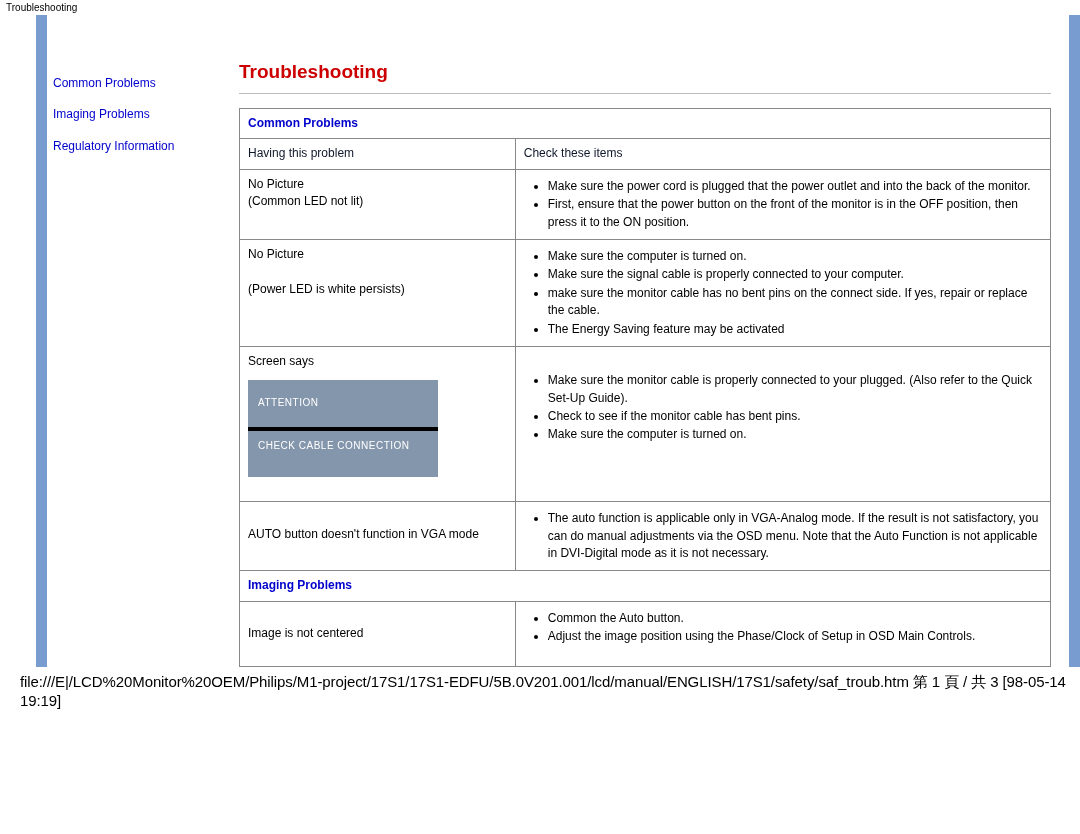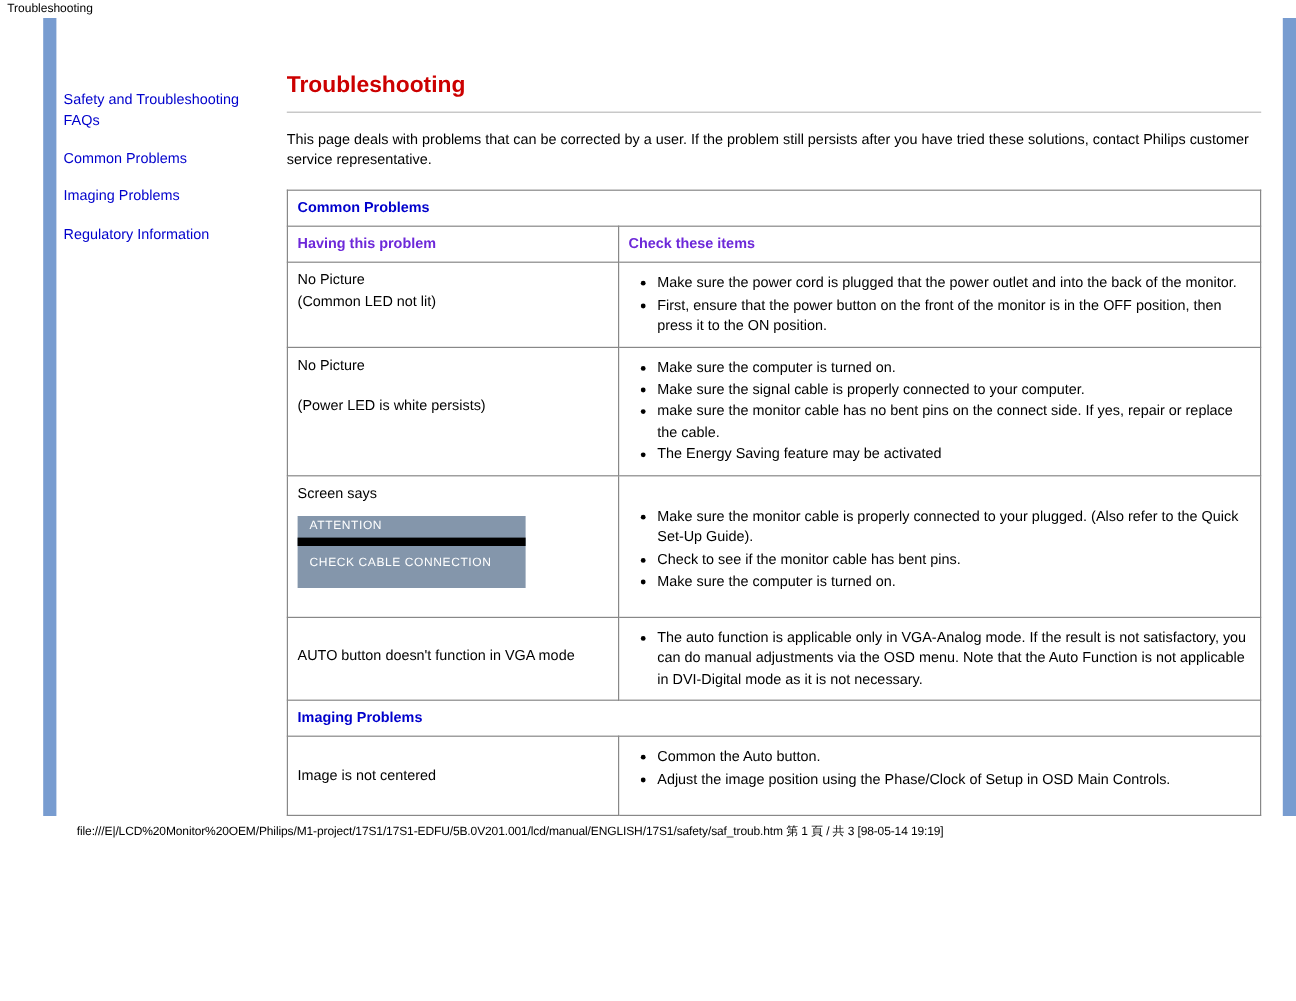--- a/index.html
+++ b/index.html
@@ -10,61 +10,56 @@
   .sidebar { width: 172px; padding: 60px 8px 0 6px; flex-shrink: 0; }
   .sidebar a { color: #0000cc; text-decoration: none; display: block; line-height: 1.45; }
   .sidebar .group { margin-bottom: 14px; }
   .content { flex: 1; padding: 46px 10px 0 20px; }
   h1 { color: #cc0000; font-size: 19px; font-weight: bold; margin-bottom: 10px; }
   hr.topline { border: none; border-top: 1px solid #bbb; margin-bottom: 14px; }
   .intro { margin-bottom: 16px; line-height: 1.4; }
   table.trouble { border-collapse: collapse; width: 100%; }
   table.trouble td { border: 1px solid #888; padding: 6px 8px; vertical-align: top; font-size: 12px; line-height: 1.45; }
   .section-title { color: #0000cc; font-weight: bold; }
-  .col-header { color: #6d28d9; font-weight: bold; }
+  .col-header { color: #0f172a; }
   ul.checks { list-style: disc; padding-left: 24px; margin: 2px 0; }
   ul.checks li { margin-bottom: 1px; }
   .attention-box { background: #8496ab; color: #fff; width: 190px; margin-top: 10px; font-size: 10px; }
-  .attention-box .att-title { padding: 2px 10px; border-bottom: 7px solid #000000; letter-spacing: 0.5px; }
-  .attention-box .att-body { padding: 8px 10px 12px; letter-spacing: 0.5px; }
-  .footer-path { font-size: 10px; color: #000; padding: 6px 0 0 20px; letter-spacing: -0.1px; margin-left: 44px; }
+  .attention-box .att-title { padding: 16px 10px; border-bottom: 4px solid #000000; letter-spacing: 0.5px; }
+  .attention-box .att-body { padding: 8px 10px 24px; letter-spacing: 0.5px; }
+  .footer-path { font-size: 15px; color: #000; padding: 6px 0 0 20px; letter-spacing: -0.1px; }
   .right-strip { width: 11px; background: #789cd0; flex-shrink: 0; }
   .content-wrap { display:flex; width:100%; }
   .content-main { flex:1; padding-right: 8px; }
 </style>
 </head>
 <body>
 
 <div class="header-bar">Troubleshooting</div>
 
 <div class="page-wrap">
   <div class="blue-strip"></div>
 
   <div class="sidebar">
-    <div class="group">
-      <a href="#">Safety and Troubleshooting</a>
-      <a href="#">FAQs</a>
-    </div>
     <div class="group">
       <a href="#">Common Problems</a>
     </div>
     <div class="group">
       <a href="#">Imaging Problems</a>
     </div>
     <div class="group">
       <a href="#">Regulatory Information</a>
     </div>
   </div>
 
   <div class="content-wrap">
   <div class="content-main">
   <div class="content">
     <h1>Troubleshooting</h1>
     <hr class="topline">
-    <p class="intro">This page deals with problems that can be corrected by a user. If the problem still persists after you have tried these solutions, contact Philips customer service representative.</p>
 
     <table class="trouble">
       <tbody>
               <tr>
                 <td colspan="2"><span class="section-title">Common Problems</span></td>
               </tr>
       <tr>
         <td style="width:34%"><span class="col-header">Having this problem</span></td>
         <td><span class="col-header">Check these items</span></td>
       </tr>

